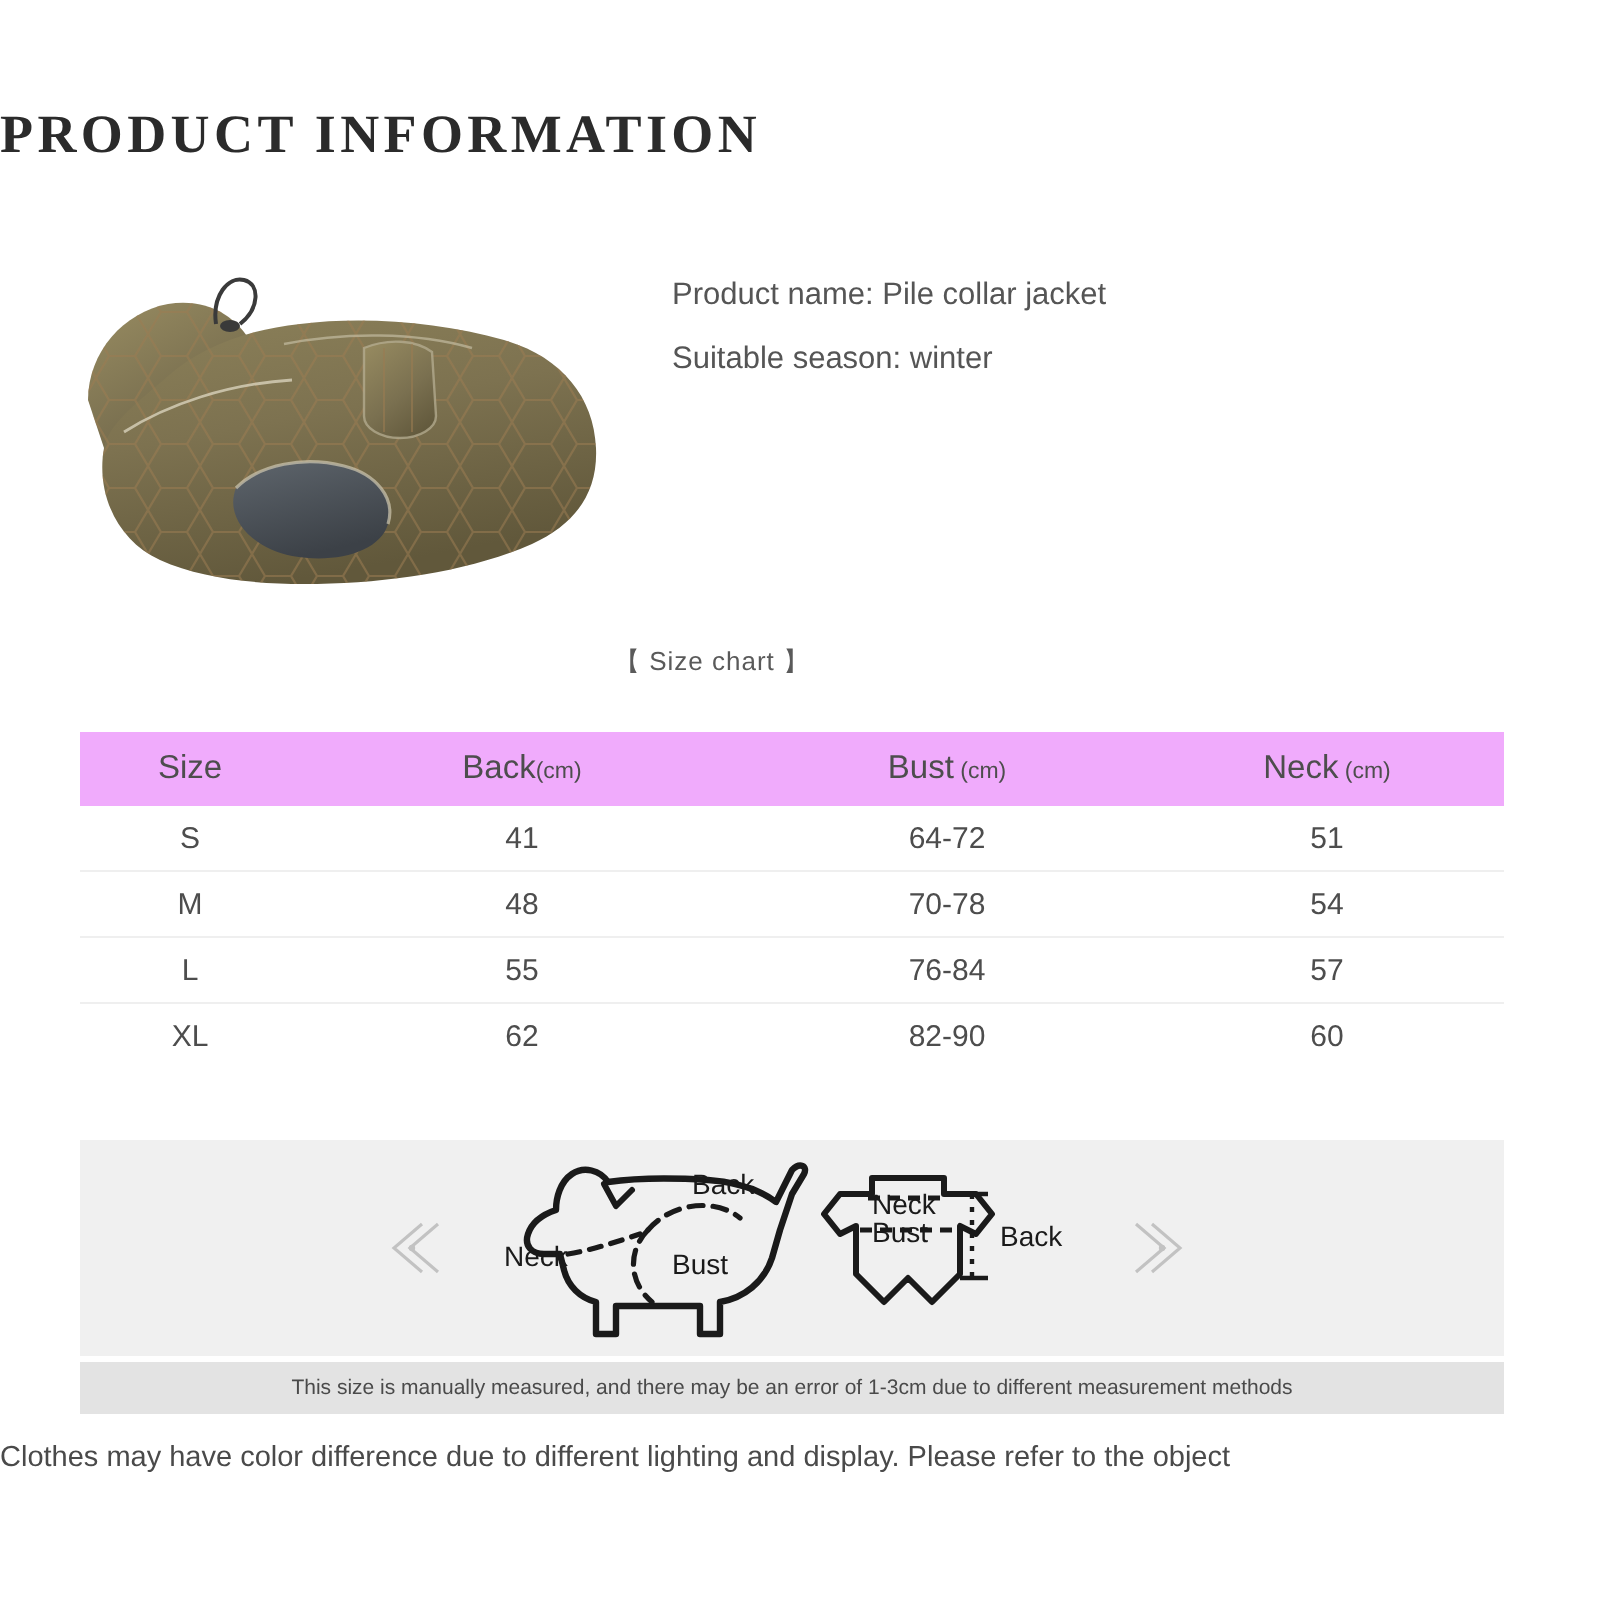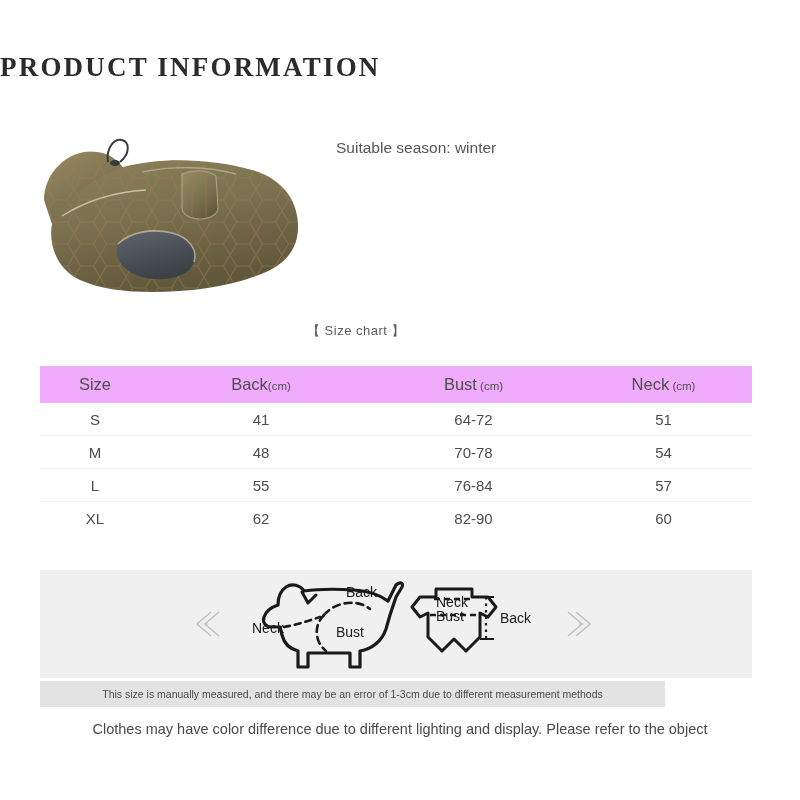--- a/index.html
+++ b/index.html
@@ -131,39 +131,38 @@
     height: 98px;
   }
   .diagram-figures svg { display: block; width: 100%; height: 100%; }
   .arrow-left svg, .arrow-right svg { display: block; width: 100%; height: 100%; }
 
   
   .disclaimer-bar {
     position: absolute;
     left: 40px;
     top: 681px;
-    width: 625px;
+    width: 712px;
     height: 26px;
     background: #e3e3e3;
     display: flex;
     align-items: center;
     justify-content: center;
   }
   .disclaimer-bar .text {
     font-size: 10.5px;
     color: #4a4a4a;
   }
 
   
   .footer-note {
     position: absolute;
     top: 721px;
     left: 0;
     width: 800px;
-    text-align: center;
     font-size: 14.5px;
     color: #4a4a4a;
   }
 </style>
 </head>
 <body>
 
 <div class="page-title">PRODUCT INFORMATION</div>
 
 <div class="product-photo">
@@ -214,20 +213,21 @@
 
     <path d="M40 104 C62 90, 92 80, 124 78" fill="none" stroke="#d8d2bc" stroke-width="1.4" opacity="0.8"></path>
     <path d="M120 60 C150 54, 186 54, 214 62" fill="none" stroke="#cdc6ad" stroke-width="1.3" opacity="0.6"></path>
 
     <path d="M86 50 C84 36, 92 26, 100 28 C108 30, 108 42, 98 50" fill="none" stroke="#3a3a3a" stroke-width="2"></path>
     <ellipse cx="93" cy="51" rx="5" ry="3" fill="#3a3a3a"></ellipse>
   </svg>
 </div>
 
 <div class="spec-list">
+  <div class="spec-line">Product name: Pile collar jacket</div>
   <div class="spec-line">Suitable season: winter</div>
 </div>
 
 <div class="size-chart-heading">【 Size chart 】</div>
 
 <table class="size-table">
   <colgroup>
     <col class="col-size">
       <col class="col-back">
       <col class="col-bust">

